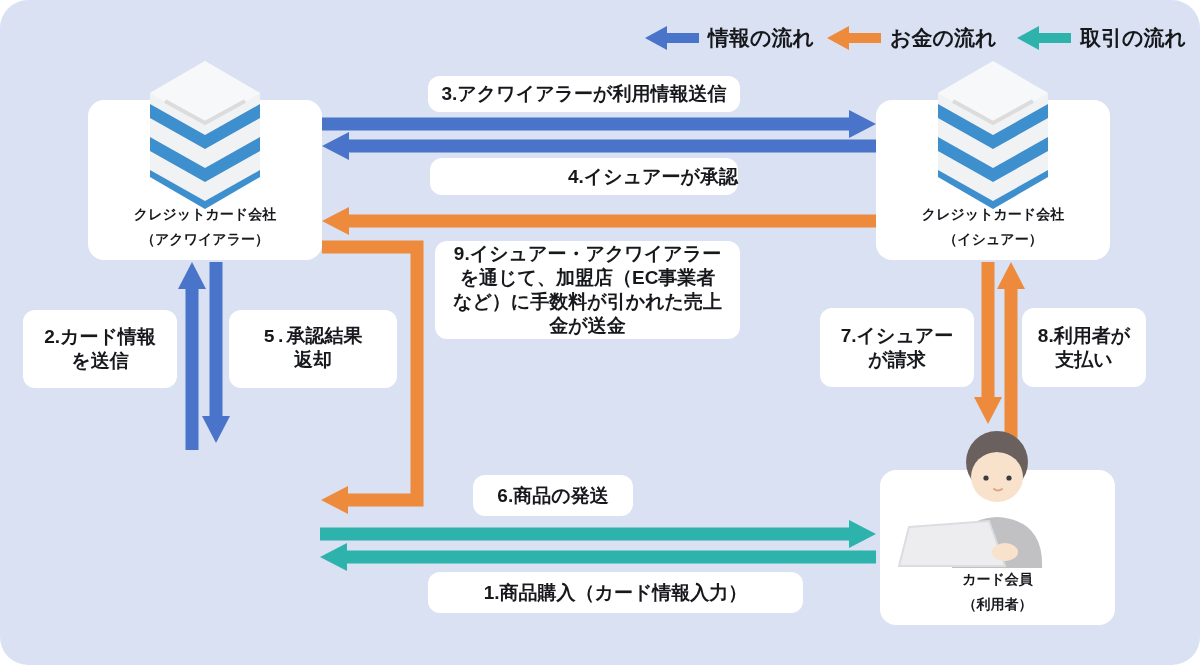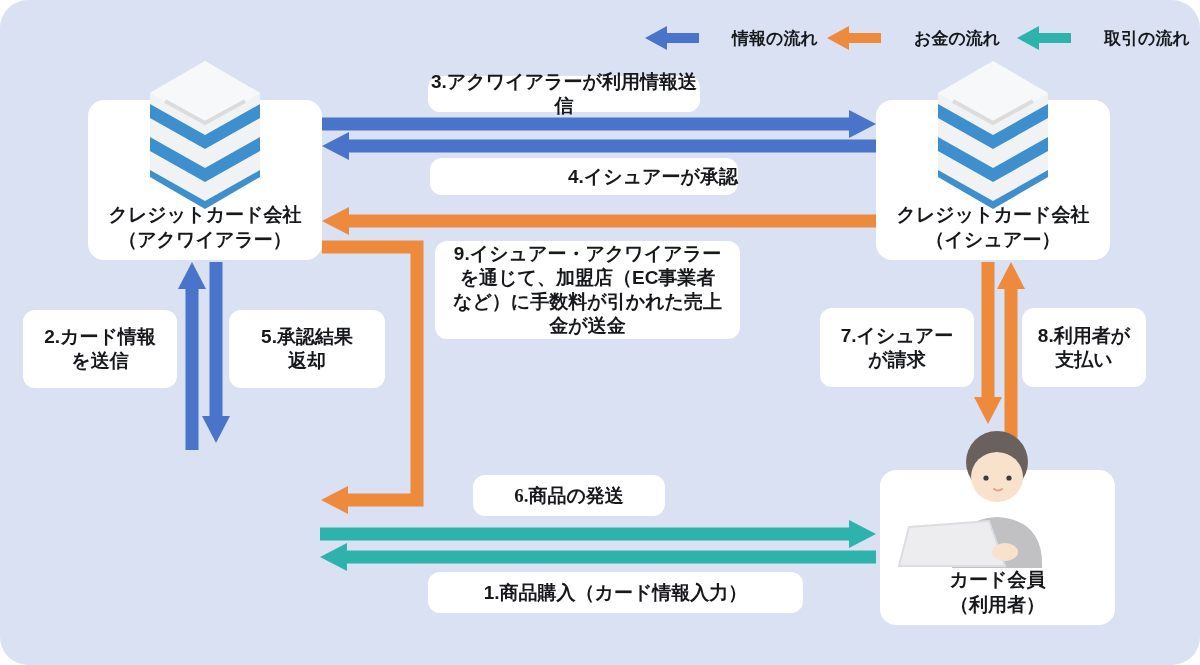--- a/index.html
+++ b/index.html
@@ -8,31 +8,31 @@
     border-radius:28px;overflow:hidden;
     font-family:"Liberation Sans",sans-serif;color:#17181c;
   }
   .arrows{position:absolute;left:0;top:0;z-index:1;}
   .card{
     position:absolute;background:#ffffff;border-radius:16px;z-index:2;
   }
   .node-icon{position:absolute;z-index:3;}
   .node-label{
     position:absolute;left:0;right:0;bottom:8px;text-align:center;
-    font-weight:700;font-size:19px;line-height:25px;z-index:4;
+    font-weight:700;font-size:14px;line-height:25px;z-index:4;
   }
   .pill{
     position:absolute;background:#ffffff;border-radius:12px;z-index:5;
     display:flex;flex-direction:column;align-items:center;justify-content:center;
     font-weight:700;font-size:19px;line-height:24px;text-align:center;
   }
   .legend{
     position:absolute;top:22px;height:32px;display:flex;align-items:center;gap:9px;z-index:5;
   }
-  .legend-label{font-weight:700;font-size:17px;margin-left:24px;}
+  .legend-label{font-weight:700;font-size:21px;}
 </style>
 </head>
 <body>
 
 <div class="stage">
 
   <svg class="arrows" width="1200" height="665" viewBox="0 0 1200 665">
 
     <g>
       <rect x="322" y="117.5" width="527" height="13" fill="#4a74c9"></rect>
@@ -163,56 +163,56 @@
       <path d="M97 65 q4 3 8 0" fill="none" stroke="#e0a184" stroke-width="2" stroke-linecap="round"></path>
       <polygon points="12,103 92,97 108,142 2,142" fill="#ededef" stroke="#dcdde0" stroke-width="2"></polygon>
       <ellipse cx="108" cy="128" rx="13" ry="9" fill="#f9e2cb"></ellipse>
     </svg>
     <div class="node-label">
       <div>カード会員</div>
       <div>（利用者）</div>
     </div>
   </div>
 
-  <div class="pill" style="left:428px;top:76px;width:272px;height:36px;">
+  <div class="pill" style="left:428px;top:76px;width:312px;height:36px;">
     <div>3.アクワイアラーが利用情報送信</div>
   </div>
 
   <div class="pill" style="left:430px;top:158px;width:308px;height:37px;align-items:flex-end;">
     <div>4.イシュアーが承認</div>
   </div>
 
   <div class="pill" style="left:435px;top:241px;width:305px;height:98px;">
     <div>9.イシュアー・アクワイアラー</div>
     <div>を通じて、加盟店（EC事業者</div>
     <div>など）に手数料が引かれた売上</div>
     <div>金が送金</div>
   </div>
 
   <div class="pill" style="left:23px;top:310px;width:154px;height:78px;">
     <div>2.カード情報</div>
     <div>を送信</div>
   </div>
 
-  <div class="pill" style="left:229px;top:310px;width:156px;height:78px;">
+  <div class="pill" style="left:229px;top:310px;width:168px;height:78px;font-family:Liberation Mono, monospace;">
     <div>5.承認結果</div>
     <div>返却</div>
   </div>
 
   <div class="pill" style="left:820px;top:308px;width:154px;height:79px;">
     <div>7.イシュアー</div>
     <div>が請求</div>
   </div>
 
   <div class="pill" style="left:1022px;top:308px;width:124px;height:79px;">
     <div>8.利用者が</div>
     <div>支払い</div>
   </div>
 
-  <div class="pill" style="left:473px;top:475px;width:192px;height:41px;font-family:Liberation Serif, serif;">
+  <div class="pill" style="left:473px;top:475px;width:160px;height:41px;">
     <div>6.商品の発送</div>
   </div>
 
   <div class="pill" style="left:428px;top:572px;width:375px;height:41px;">
     <div>1.商品購入（カード情報入力）</div>
   </div>
 
 </div>
 
 </body></html>

